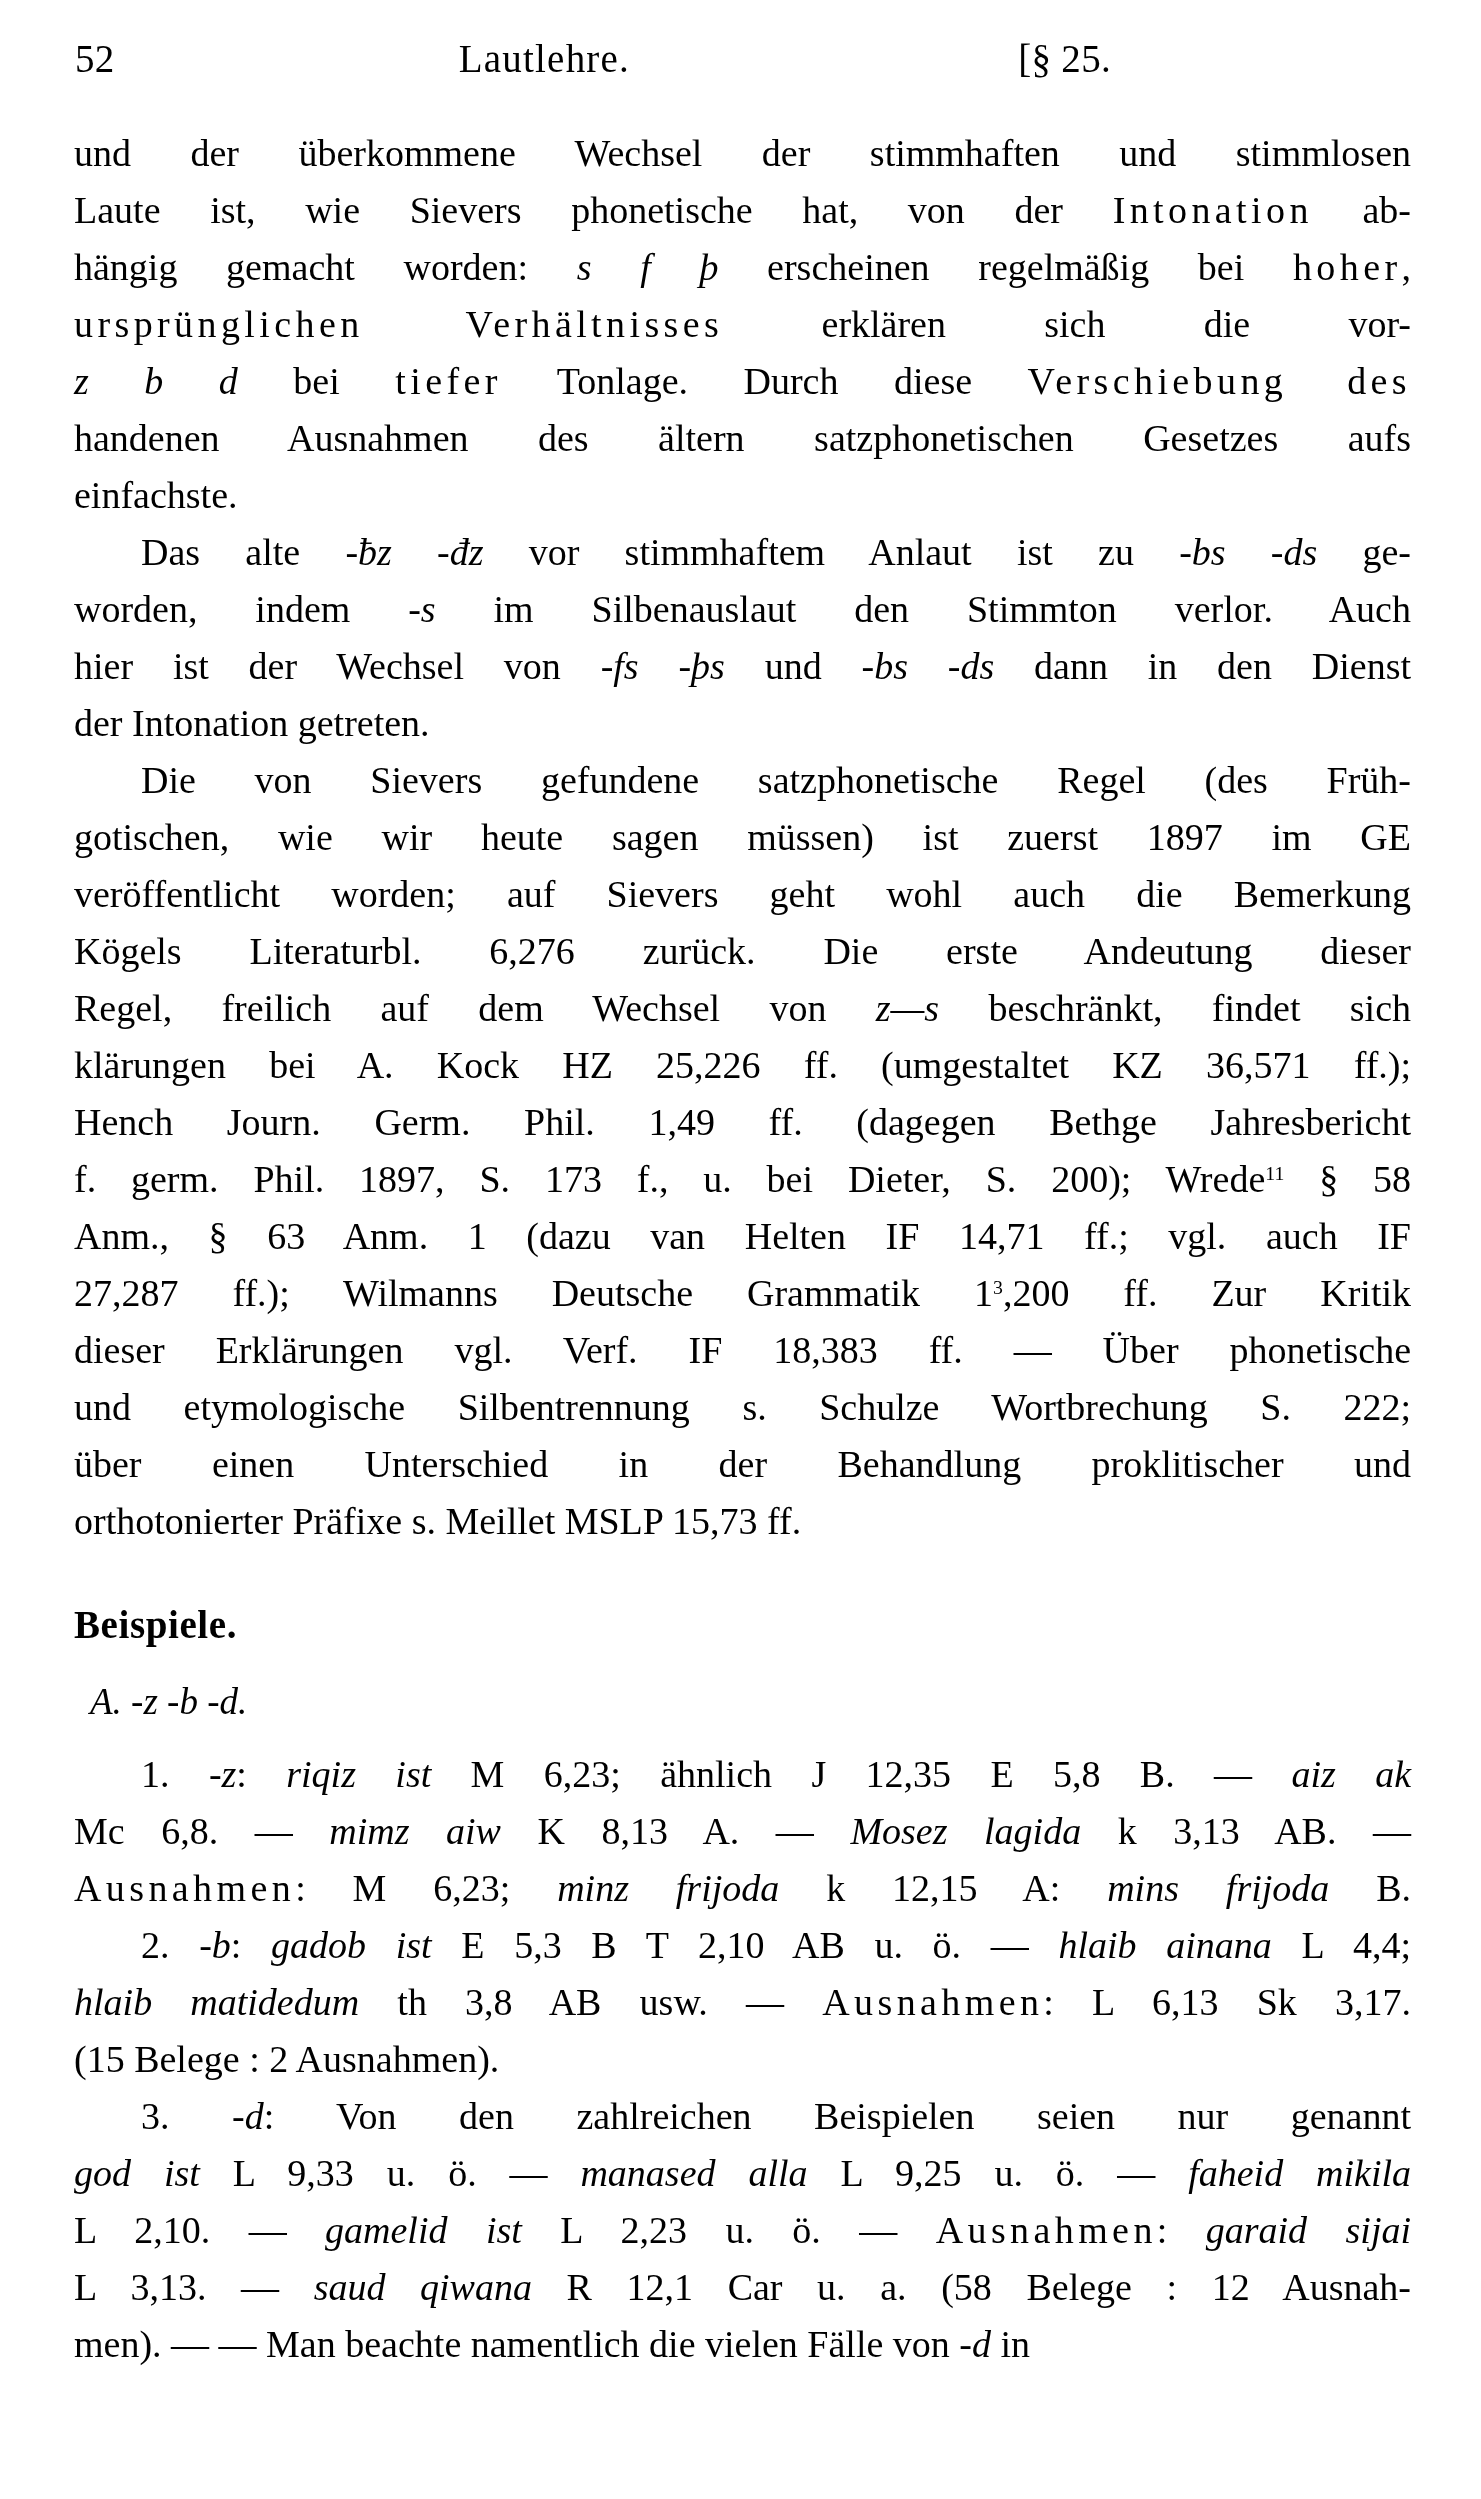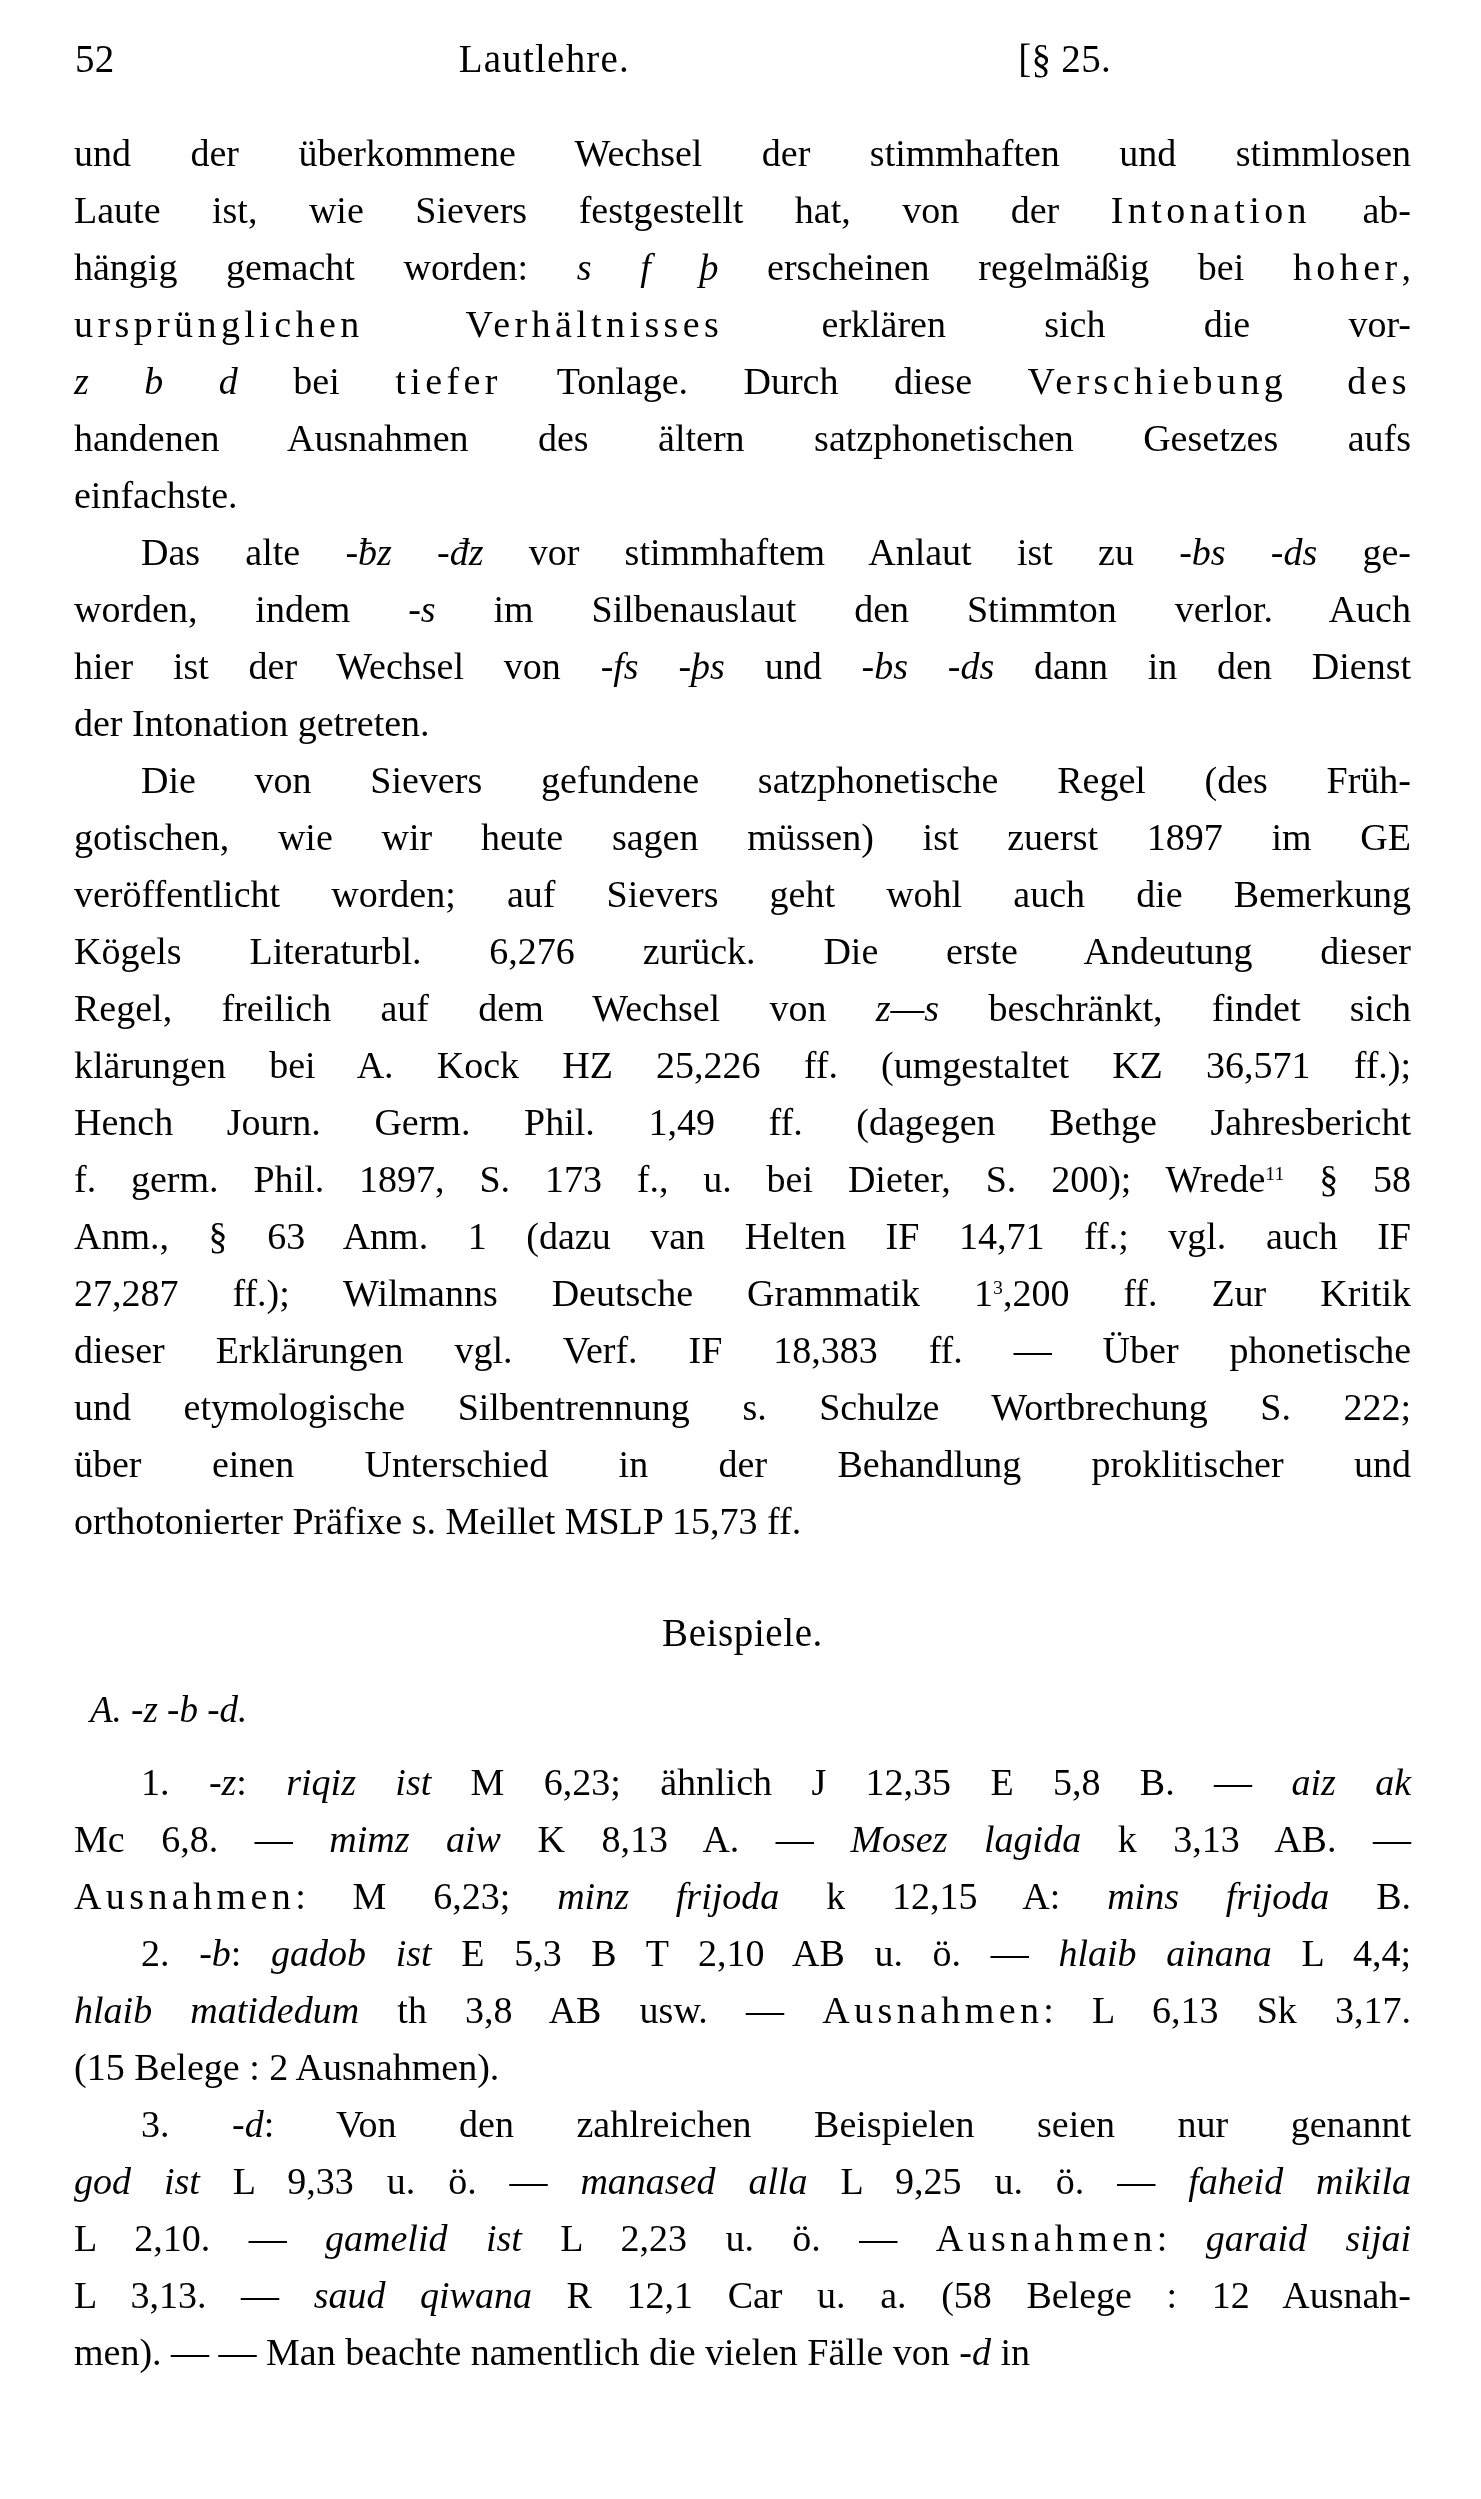--- a/index.html
+++ b/index.html
@@ -73,25 +73,25 @@
 
   sup {
     font-size: 0.52em;
     vertical-align: 0.62em;
     line-height: 0;
     letter-spacing: 0;
   }
 
   
   .beispiele {
-    margin: 8px;
+    margin: 0;
     padding-top: 46px;
-    text-align: center;
+    text-align: left;
     font-size: 39px;
-    font-weight: normal;
+    font-weight: bold;
     line-height: 57px;
     letter-spacing: 0.6px;
   }
   .subhead {
     margin: 16px;
     padding-top: 3.7px;
     font-size: 37px;
     font-style: italic;
     line-height: 57px;
   }
@@ -104,21 +104,21 @@
   <div class="runhead">
     <span class="folio">52</span>
     <span class="title">Lautlehre.</span>
     <span class="sect">[§ 25.</span>
   </div>
 
   <div class="textblock">
 
     <div class="para-group">
       <span class="line"><span>und der überkommene Wechsel der stimmhaften und stimmlosen</span></span>
-      <span class="line"><span>Laute ist, wie Sievers festgestellt hat, von der </span><span class="ls">Intonation</span><span> ab-</span></span>
+      <span class="line"><span>Laute ist, wie Sievers phonetische hat, von der </span><span class="ls">Intonation</span><span> ab-</span></span>
       <span class="line"><span>hängig gemacht worden: </span><span class="it">s f þ</span><span> erscheinen regelmäßig bei </span><span class="ls">hoher</span><span>,</span></span>
       <span class="line"><span class="ls">ursprünglichen Verhältnisses</span><span> erklären sich die vor-</span></span>
       <span class="line"><span class="it">z b d</span><span> bei </span><span class="ls">tiefer</span><span> Tonlage.   Durch diese </span><span class="ls">Verschiebung des</span></span>
       <span class="line"><span>handenen Ausnahmen des ältern satzphonetischen Gesetzes aufs</span></span>
       <span class="line last"><span>einfachste.</span></span>
     </div>
 
     <div class="para-group">
       <span class="line ind"><span>Das alte </span><span class="it">-ƀz -đz</span><span> vor stimmhaftem Anlaut ist zu </span><span class="it">-bs -ds</span><span> ge-</span></span>
       <span class="line"><span>worden, indem </span><span class="it">-s</span><span> im Silbenauslaut den Stimmton verlor.   Auch</span></span>

